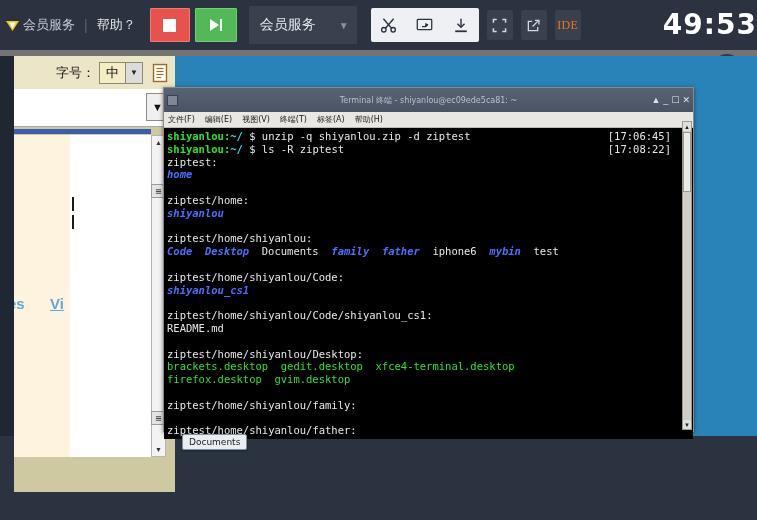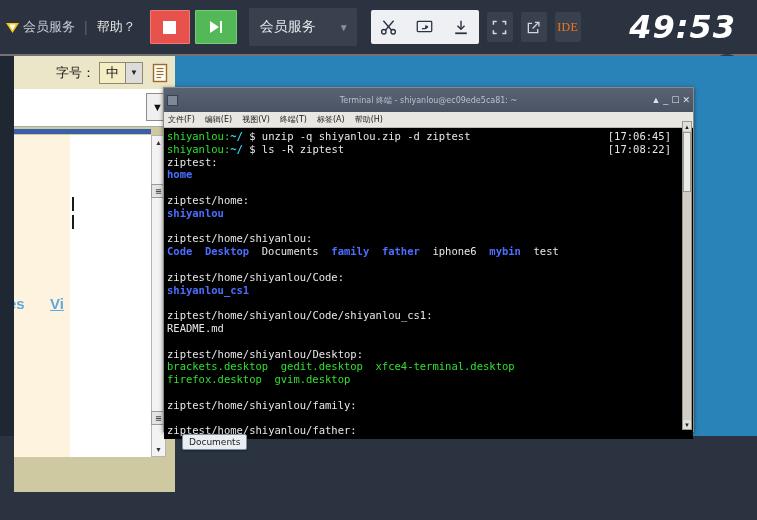--- a/index.html
+++ b/index.html
@@ -9,21 +9,21 @@
     overflow: hidden;
     font-family: "Liberation Sans", sans-serif;
     background: #2e3440;
   }
   #root { position: relative; width: 757px; height: 520px; background: #1f2733; }
 
   
   #topbar {
     position: absolute; left: 0; top: 0; width: 757px; height: 56px;
     background: #2b3240; display: flex; align-items: center;
-    border-bottom: 2px solid #737373;
+    border-bottom: 6px solid #737373;
   }
   .vip {
     display: flex; align-items: center; gap: 3px;
     margin-left: 5px; color: #c8ccd4; font-size: 13px; white-space: nowrap;
   }
   .vip-badge {
     width: 15px; height: 14px; position: relative; flex: 0 0 auto;
   }
   .vip-badge svg { display: block; }
   .tb-sep { color: #5a6272; margin: 0 9px; font-size: 14px; }
@@ -59,23 +59,23 @@
     cursor: pointer; color: #2b3240;
   }
   .icbtn {
     width: 26px; height: 30px; margin-left: 8px; background: #39414f;
     display: flex; align-items: center; justify-content: center;
     cursor: pointer; color: #f97316; border-radius: 2px; font-size: 11px;
   }
   .icbtn.ide { font-family: "Liberation Serif", serif; font-size: 12px; letter-spacing: .3px; }
 
   #timer {
-    position: absolute; right: 21px; top: 8px;
-    color: #ffffff; font-size: 32px; font-weight: bold;
-    font-family: "DejaVu Sans", sans-serif; letter-spacing: 1px; font-style: italic;
+    position: absolute; right: 0; top: 8px;
+    color: #ffffff; font-size: 28px; font-weight: bold;
+    font-family: "DejaVu Sans", sans-serif; letter-spacing: 1px;
   }
   #eye {
     position: absolute; right: 16px; top: 54px;
     width: 28px; height: 28px; border-radius: 50%;
     background: #333a47; display: flex; align-items: center; justify-content: center;
     cursor: pointer;
   }
 
   
   #leftpanel {
@@ -200,24 +200,24 @@
   #term-body {
     position: relative; height: 311px; background: #000; overflow: hidden;
     padding: 2px 0 0 3px;
   }
   #term-out {
     font-family: "DejaVu Sans Mono", monospace;
     font-size: 10.5px; line-height: 12.8px; color: #d8d8d8;
     white-space: pre; position: relative;
   }
   .ln { position: relative; height: 12.8px; }
-  .c-prompt { color: #2ee02e; font-weight: normal; }
+  .c-prompt { color: #2ee02e; font-weight: bold; }
   .c-path   { color: #33d6e6; font-weight: bold; }
   .c-white  { color: #e6e6e6; }
-  .c-dir    { color: #4b6eff; font-weight: bold; }
+  .c-dir    { color: #4b6eff; font-weight: bold; font-style: italic; }
   .c-exec   { color: #2ee02e; }
   .ts { position: absolute; right: 22px; color: #e6e6e6; }
 
   #term-scroll {
     position: absolute; right: 1px; top: 33px; width: 10px; height: 309px;
     background: #cfcdc6; border: 1px solid #9a978f;
   }
   #term-scroll .sb-up, #term-scroll .sb-dn {
     position: absolute; left: 0; width: 8px; height: 9px;
     display: flex; align-items: center; justify-content: center;

